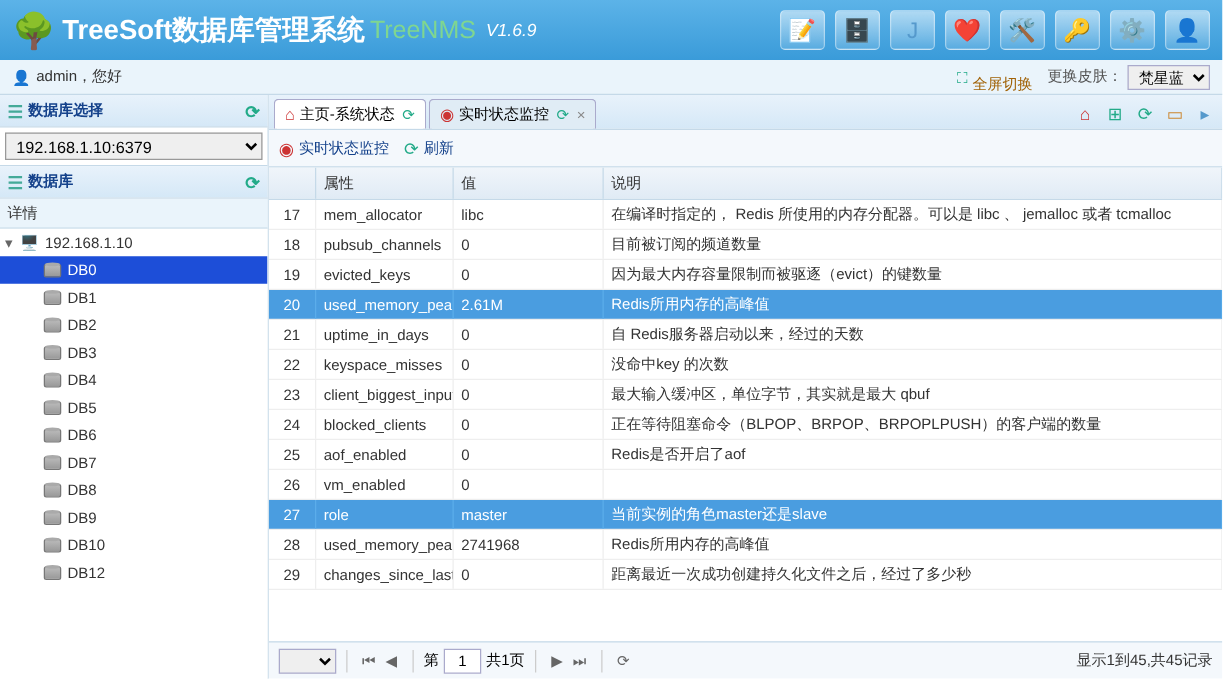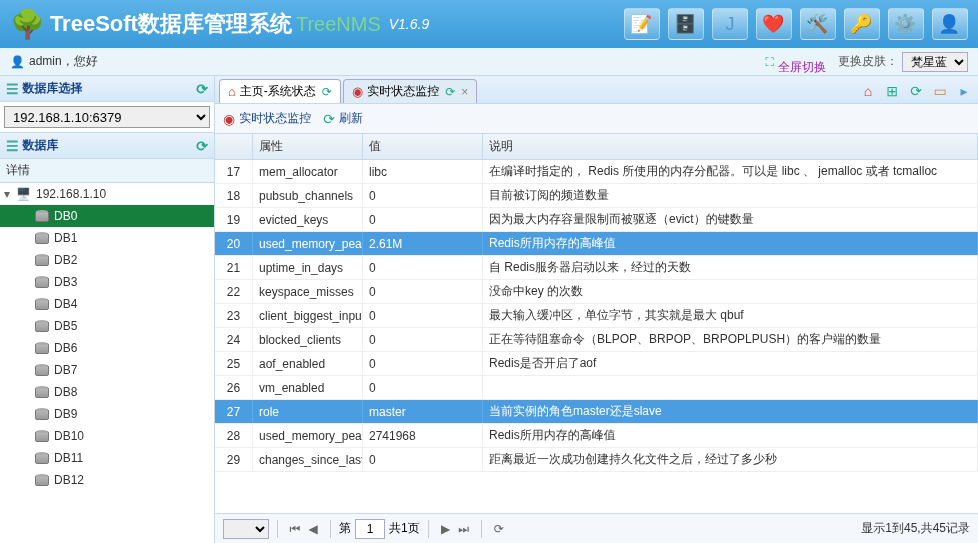--- a/index.html
+++ b/index.html
@@ -11,38 +11,38 @@
 .brand-sub { color:#7fd690; font-size:20px; margin-left:4px; }
 .brand-ver { color:#fff; font-size:14px; margin-left:8px; font-style:italic; }
 .header-spacer { flex:1; }
 .header-icons { display:flex; gap:8px; }
 .header-icon { width:36px; height:32px; background:linear-gradient(#fff8,#fff2); border:1px solid #fff6; border-radius:4px; display:flex; align-items:center; justify-content:center; font-size:18px; cursor:pointer; }
 
 .subheader { height:28px; background:#eaf4fb; border-bottom:1px solid #c5d9e8; display:flex; align-items:center; padding:0 10px; }
 .user-icon { color:#8b6; margin-right:4px; }
 .user-text { color:#333; }
 .subheader-spacer { flex:1; }
-.fullscreen { color:#a21caf; margin-right:12px; cursor:pointer;margin-top:12px; }
+.fullscreen { color:#a16207; margin-right:12px; cursor:pointer;margin-top:12px; }
 .skin-label { color:#555; margin-right:4px; }
 .skin-select { border:1px solid #aac; padding:1px 4px; height:20px; }
 
 .main { display:flex; height:467px; }
 
 .left { width:215px; display:flex; flex-direction:column; border-right:1px solid #c5d9e8; }
 .panel-head { height:26px; background:linear-gradient(#e8f2fb,#d5e8f7); border-bottom:1px solid #c5d9e8; display:flex; align-items:center; padding:0 6px; color:#15428b; font-weight:bold; }
 .panel-head .picon { color:#4a9; margin-right:4px; font-size:14px; }
 .panel-head .ref { margin-left:auto; color:#2a8; cursor:pointer; font-size:14px; }
 .db-select { padding:4px; border-bottom:1px solid #c5d9e8; }
 .db-select select { width:100%; height:22px; border:1px solid #999; font-size:13px; padding-left:4px; }
 .tree-head { height:24px; background:#eaf4fb; padding:0 6px; display:flex; align-items:center; color:#333; border-bottom:1px solid #c5d9e8; }
 .tree { flex:1; overflow:auto; background:#fff; }
 .tree-node { height:22px; display:flex; align-items:center; padding-left:6px; cursor:pointer; color:#333; }
 .tree-node.root { padding-left:4px; }
 .tree-node.child { padding-left:34px; }
-.tree-node.sel { background:#15803d; color:#fff; }
+.tree-node.sel { background:#1d4ed8; color:#fff; }
 .tree-toggle { width:12px; color:#666; }
 .tree-icon { width:16px; height:14px; margin-right:4px; display:inline-flex; align-items:center; justify-content:center; }
 .db-icon { background:linear-gradient(#bbb,#999); border-radius:2px; width:14px; height:11px; border:1px solid #777; position:relative; }
 .db-icon:before { content:''; position:absolute; top:-2px; left:0; right:0; height:3px; background:#aaa; border-radius:50%; }
 
 .right { flex:1; display:flex; flex-direction:column; overflow:hidden; }
 .tabs { height:28px; background:linear-gradient(#e8f2fb,#d5e8f7); border-bottom:1px solid #c5d9e8; display:flex; align-items:flex-end; padding:0 4px; }
 .tab { height:24px; padding:0 8px; background:#fff; border:1px solid #aac; border-bottom:none; border-radius:4px 4px 0 0; display:flex; align-items:center; margin-right:2px; cursor:pointer; }
 .tab.inactive { background:#e0ecf5; }
 .tab .ticon { margin-right:4px; font-size:13px; }
@@ -192,26 +192,20 @@
           <div class="tree-node child">
             <span class="tree-icon">
               <span class="db-icon"></span>
             </span>
             <span>DB10</span>
           </div>
           <div class="tree-node child">
             <span class="tree-icon">
               <span class="db-icon"></span>
             </span>
-            <span>DB11</span>
-          </div>
-          <div class="tree-node child">
-            <span class="tree-icon">
-              <span class="db-icon"></span>
-            </span>
             <span>DB12</span>
           </div>
         </div>
     </div>
   </div>
 
   <div class="right">
     <div class="tabs">
       <div class="tab">
         <span class="ticon" style="color:#c33">⌂</span>

